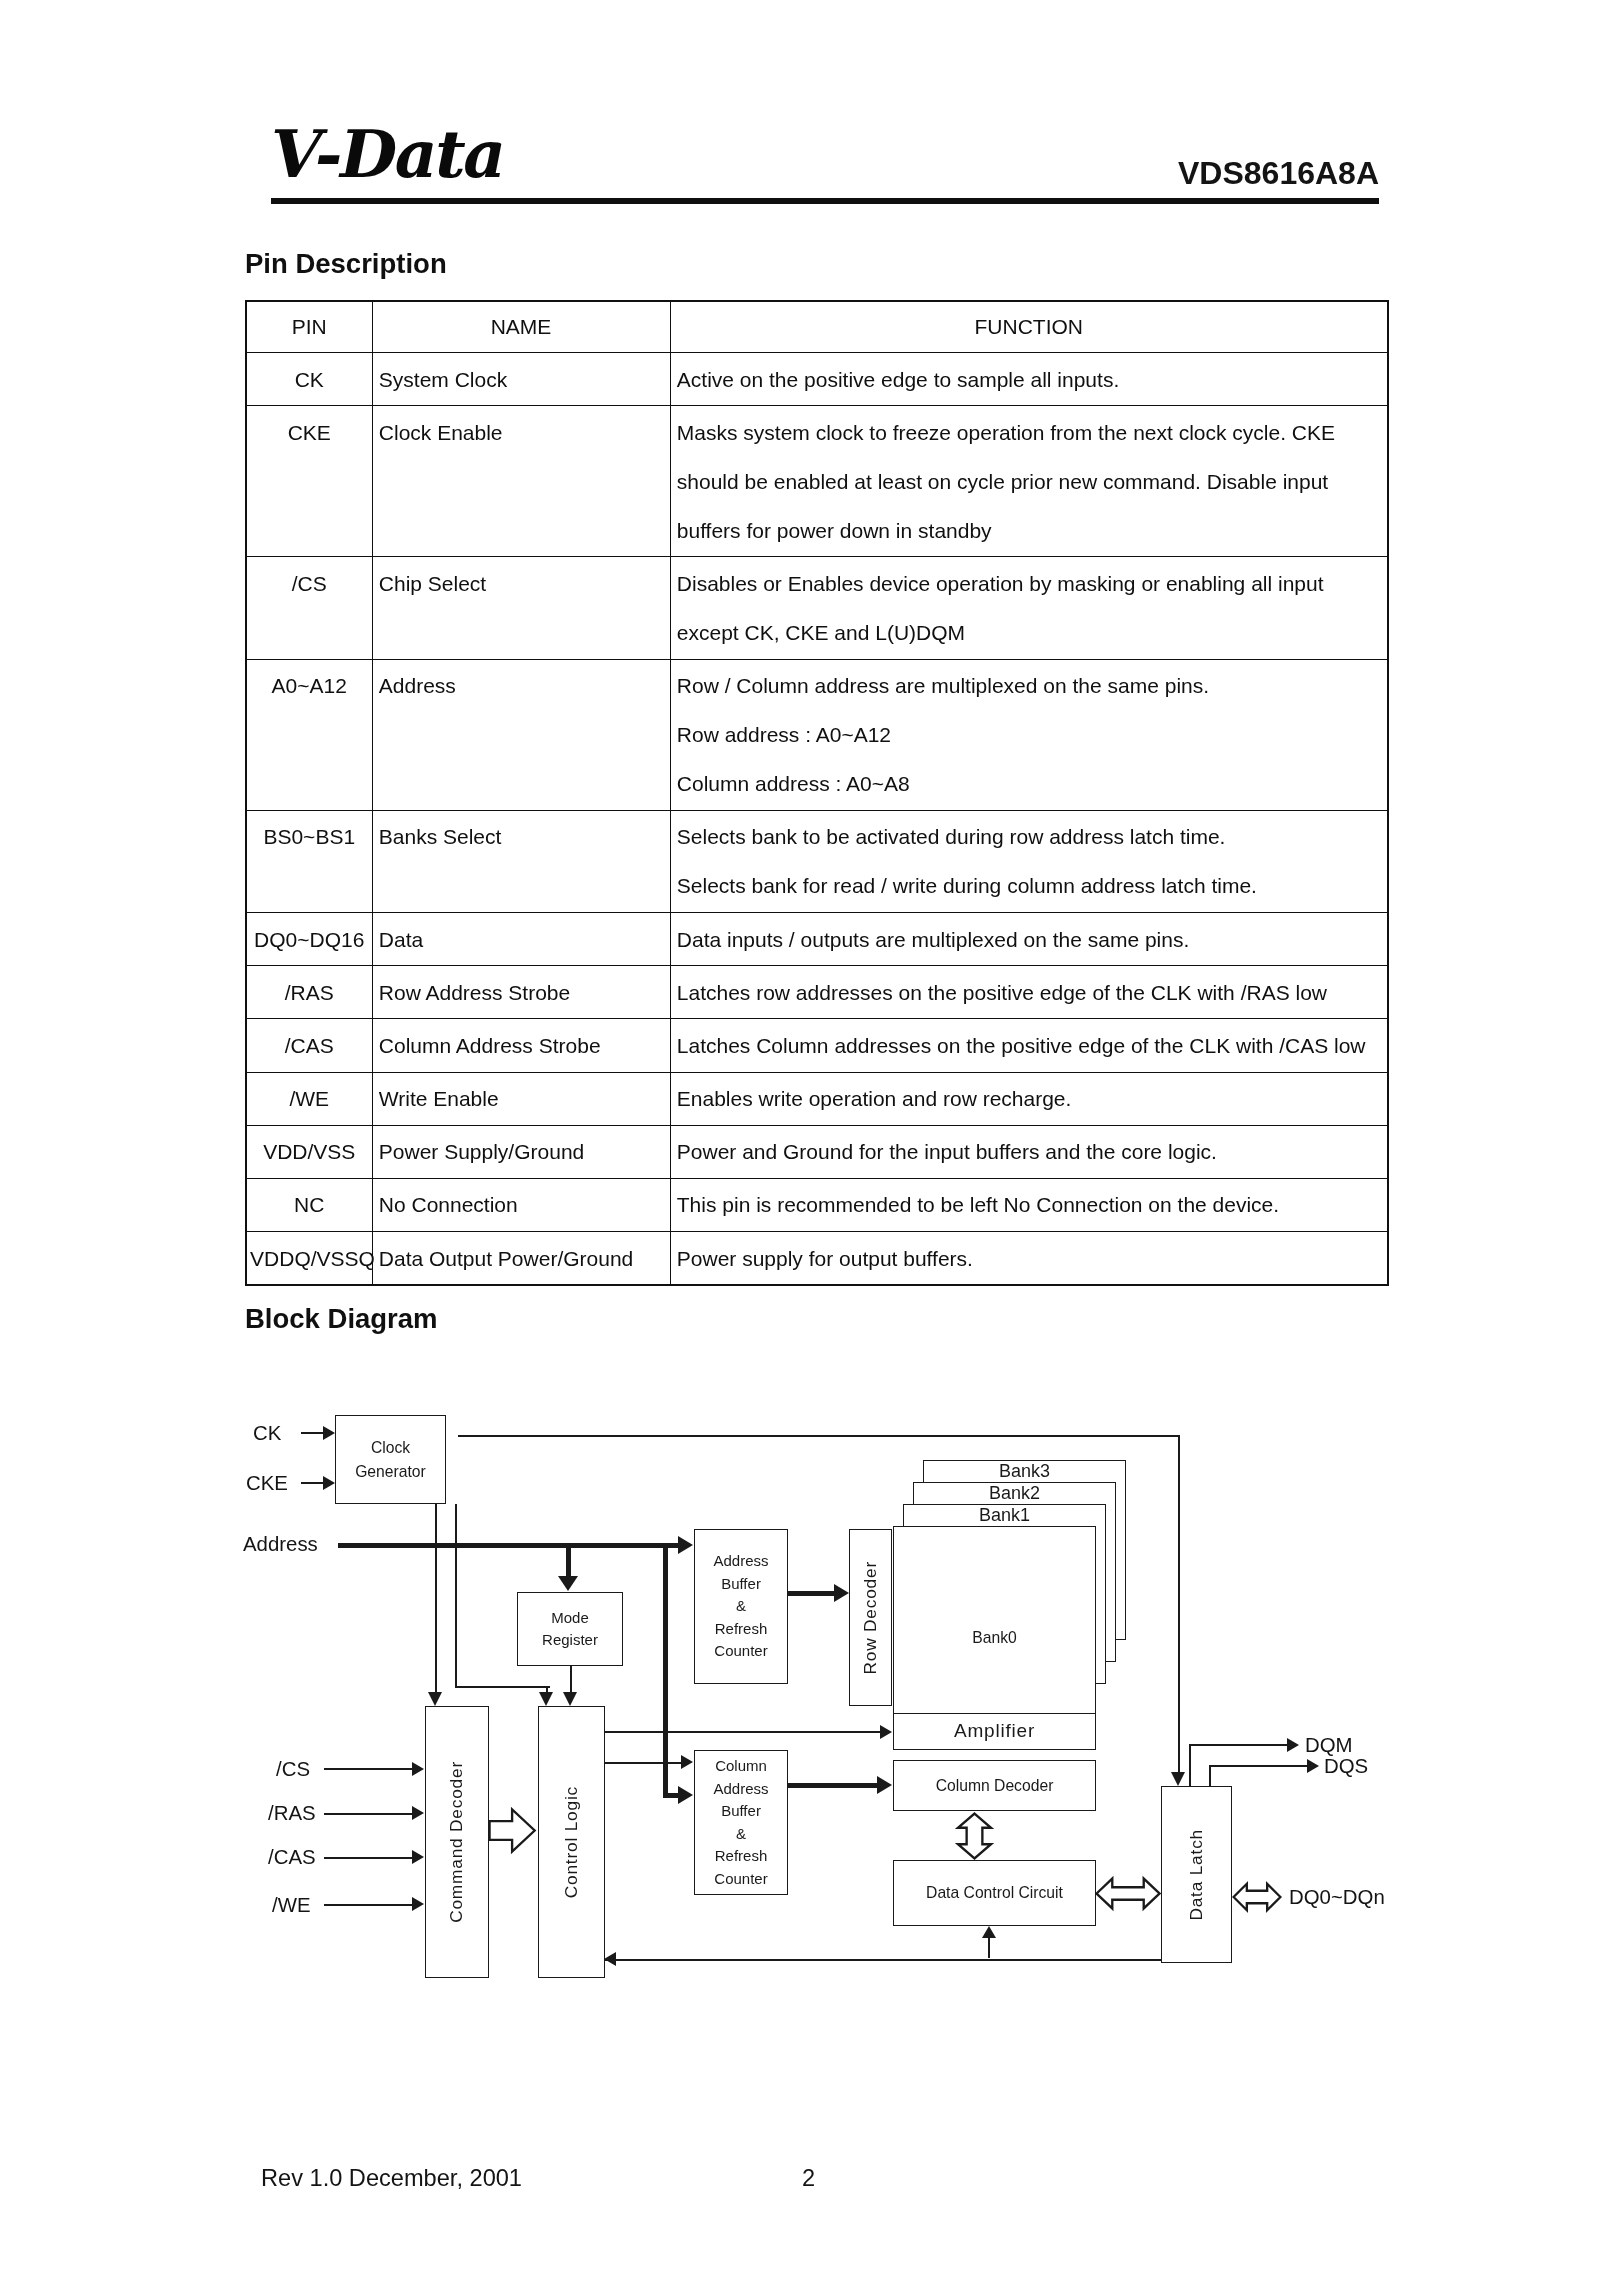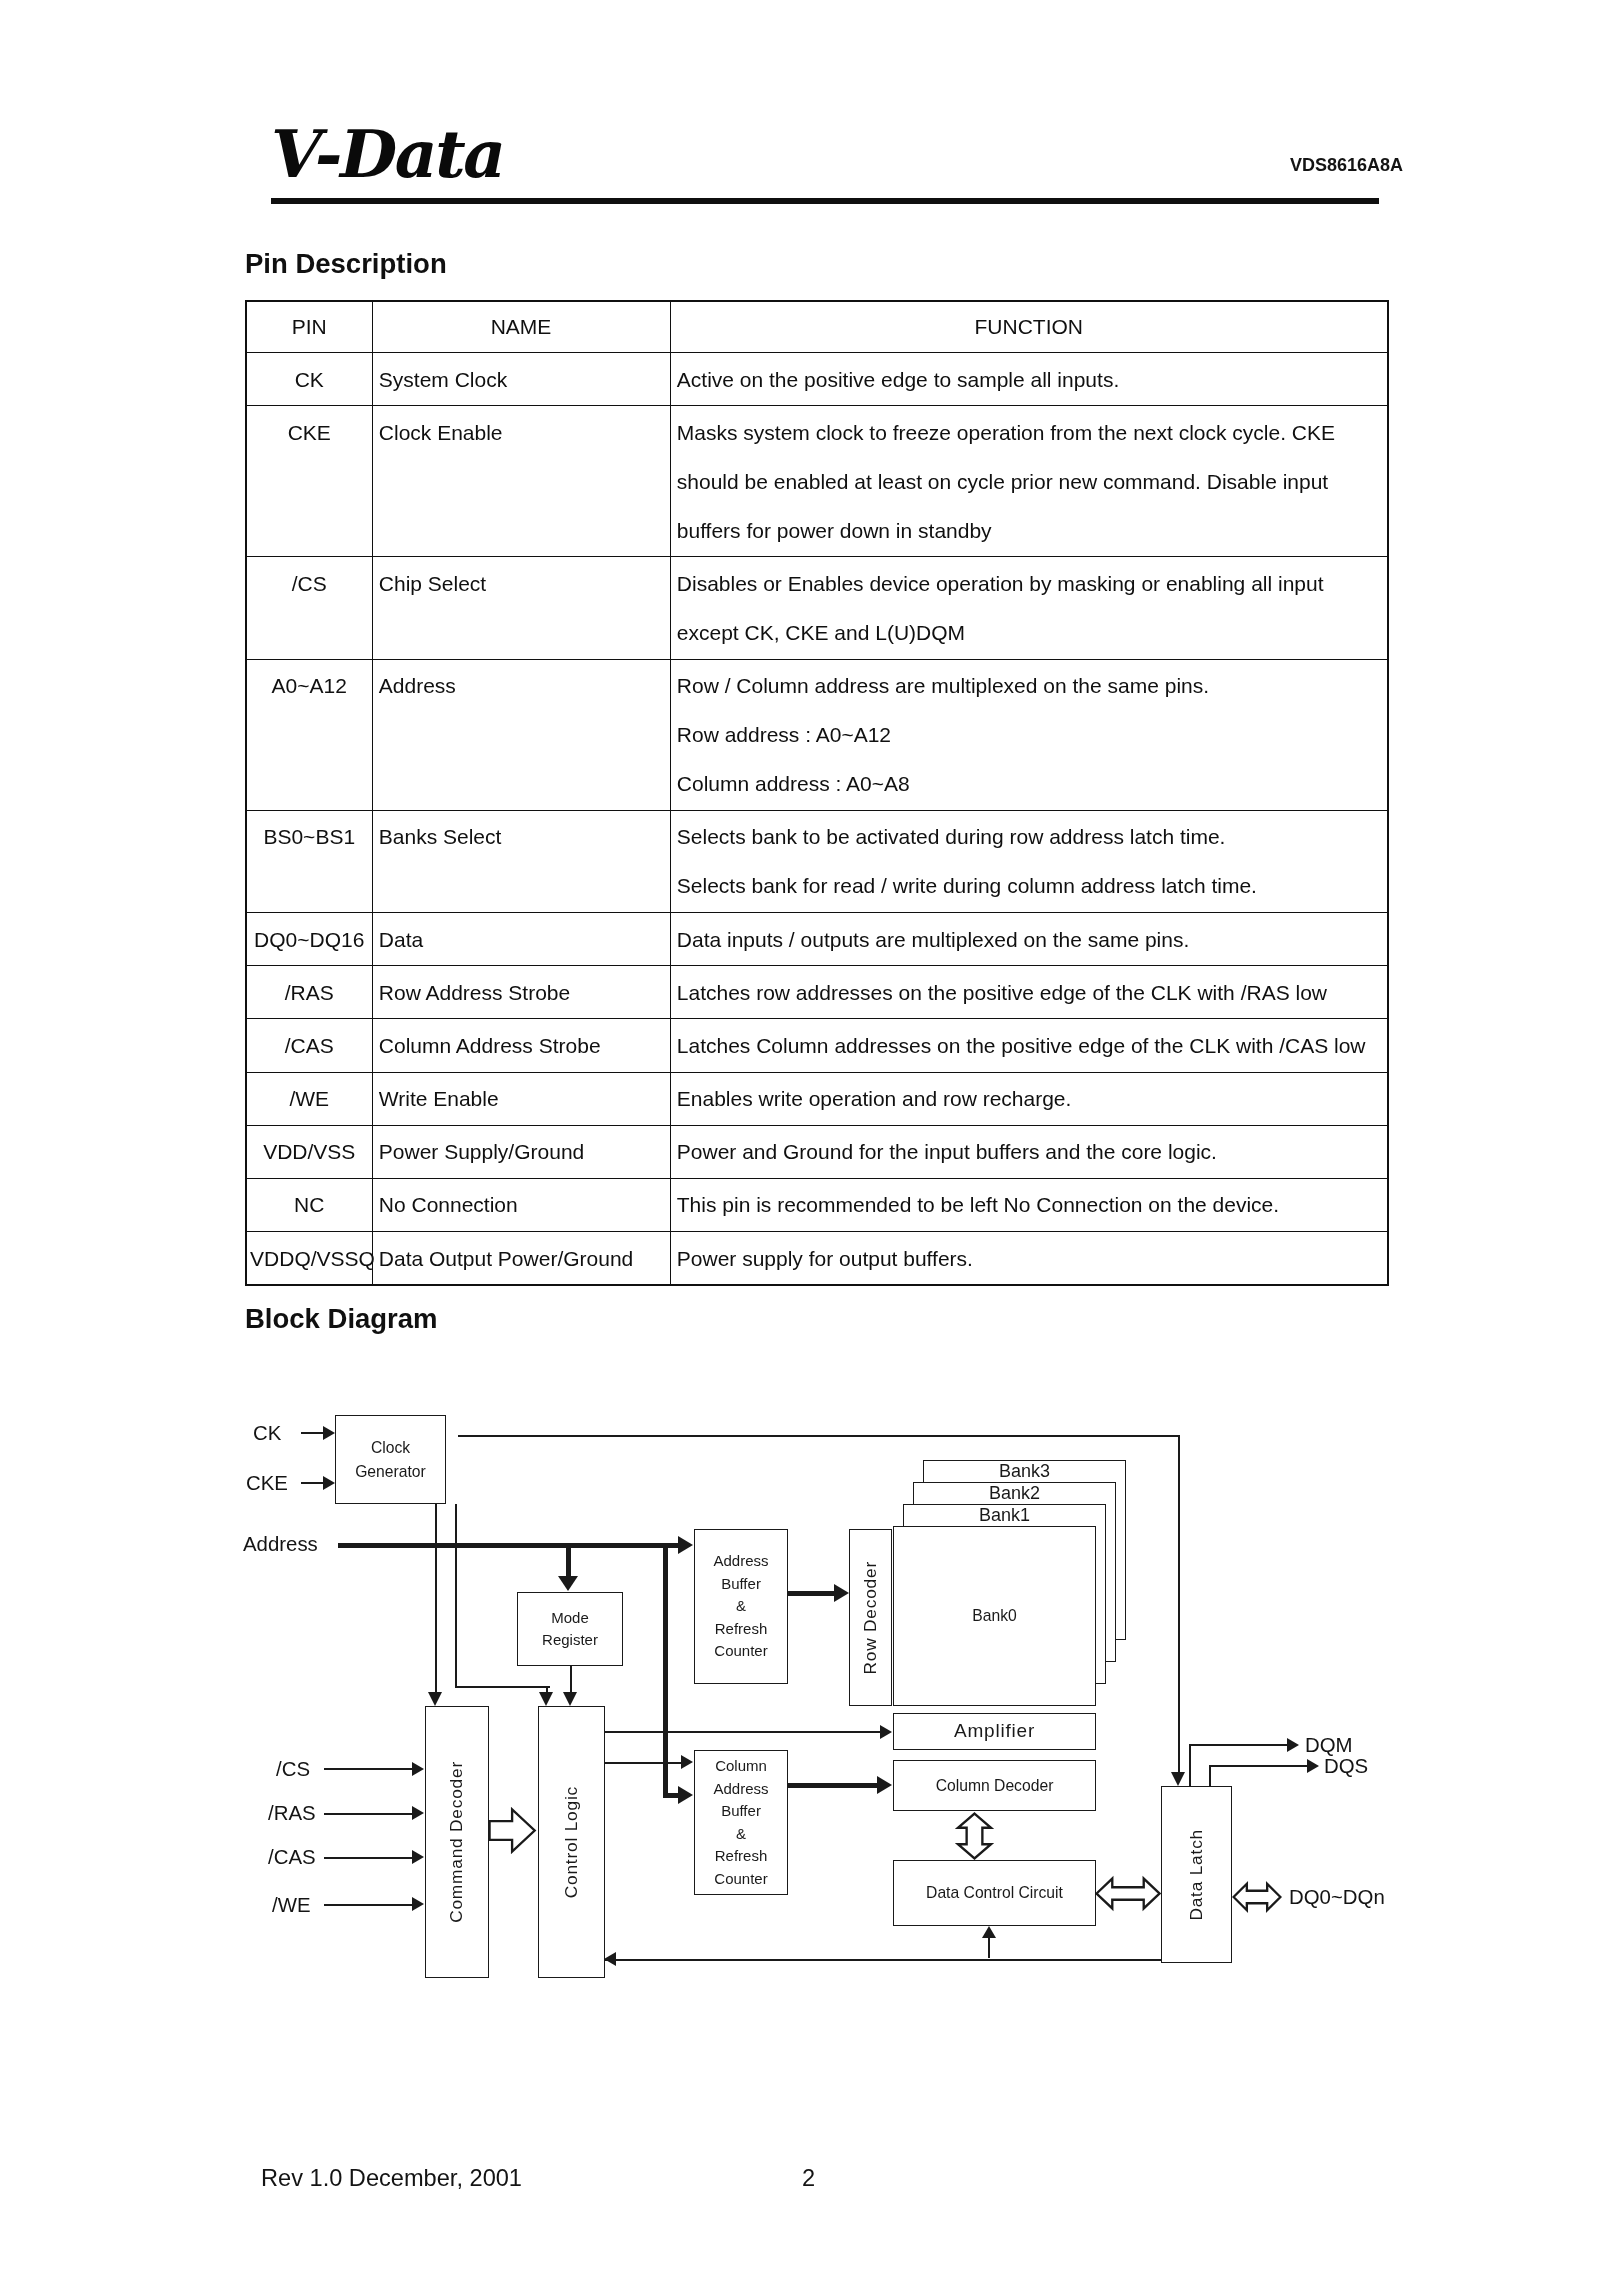--- a/index.html
+++ b/index.html
@@ -2,22 +2,22 @@
 <html style="font-size:12.6px"><head>
 <meta charset="utf-8">
 <style>
   html,body{margin:0;padding:0;background:#e8e8e8;}
   .page{position:relative;width:1622px;height:2295px;background:#ffffff;
         font-family:"Liberation Sans",sans-serif;color:#141414;overflow:hidden;}
 
   
   .logo{position:absolute;left:271px;top:115px;font-family:"DejaVu Serif",serif;
         font-style:italic;font-weight:bold;font-size:66px;letter-spacing:-2.4px;color:#0a0a0a;}
-  .partno{position:absolute;left:1162px;top:155px;width:241px;text-align:right;
-        font-size:18px;font-weight:bold;}
+  .partno{position:absolute;left:1138px;top:155px;width:241px;text-align:right;
+        font-size:32px;font-weight:bold;}
   .rule{position:absolute;left:271px;top:198px;width:1108px;height:5.5px;background:#0f0f0f;}
 
   
   .h-sec{position:absolute;left:245px;margin:0;font-size:27.5px;font-weight:bold;color:#101010;}
   .h-pin{top:248px;}
   .h-block{top:1303px;}
   .footer-rev{position:absolute;left:245px;top:2165px;font-size:23.6px;margin-left:16px;}
   .footer-page{position:absolute;left:802px;top:2165px;font-size:23.6px;}
 
   
@@ -204,21 +204,21 @@
     <div class="thl" style="left:663px;top:1793px;width:17.3px;"></div>
     <div class="thl" style="left:788px;top:1591px;width:47px;"></div>
     <div class="thl" style="left:788px;top:1783px;width:90px;"></div>
 
     <div class="box bank" style="left:923px;top:1460px;width:203px;height:180px;">
       <span class="bl">Bank3</span></div>
     <div class="box bank" style="left:913px;top:1482px;width:203px;height:180px;">
       <span class="bl">Bank2</span></div>
     <div class="box bank" style="left:903px;top:1504px;width:203px;height:180px;">
       <span class="bl">Bank1</span></div>
-    <div class="box b0" style="left:893px;top:1526px;width:203px;height:180px;">
+    <div class="box b0" style="left:893px;top:1526px;width:203px;height:224px;">
       <span class="bl">Bank0</span></div>
 
     <div class="box" style="left:335px;top:1415px;width:111px;height:89px;">Clock
 Generator</div>
     <div class="box sm" style="left:517px;top:1592px;width:106px;height:74px;">Mode
 Register</div>
     <div class="box sm" style="left:694px;top:1529px;width:94px;height:155px;">Address
 Buffer
 &amp;
 Refresh

